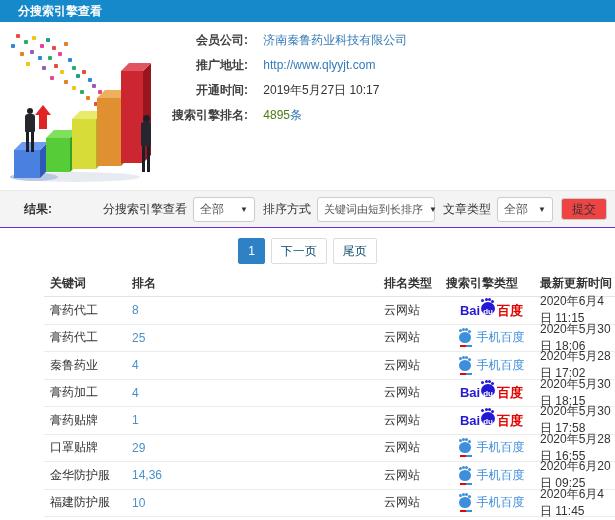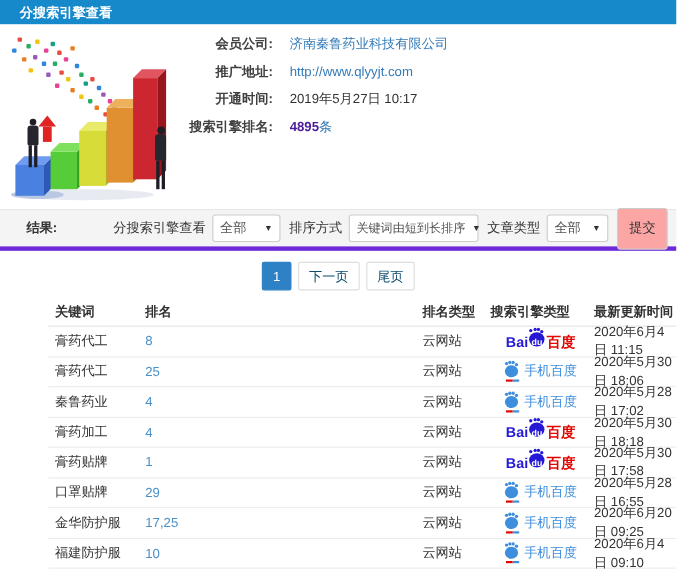--- a/index.html
+++ b/index.html
@@ -62,38 +62,38 @@
       74px 48px 0 #16a085, 62px 54px 0 #e67e22, 80px 44px 0 #e74c3c, 86px 52px 0 #2e86de,
       70px 60px 0 #f1c40f, 90px 58px 0 #9b59b6, 78px 64px 0 #27ae60, 96px 64px 0 #e84393,
       84px 70px 0 #e67e22, 100px 70px 0 #2e86de, 92px 76px 0 #e74c3c, 106px 74px 0 #27ae60; }
 
   
   .info-row { position:absolute; left:162px; height:16px; line-height:16px; white-space:nowrap; }
   .info-label { display:inline-block; width:86px; text-align:right; font-weight:bold; color:#404040; }
   .info-value { margin-left:12px; }
   .link { color:#337ab7; text-decoration:none; cursor:pointer; }
   .plain { color:#333; }
-  .count-red { color:#4c1d95;font-weight:bold; }
+  .count-red { color:#4d7c0f; }
   .count-unit { color:#337ab7; }
 
   
   .results-bar { position:absolute; top:190px; left:0; right:0; height:38px; background:#f4f4f4;
-                 border-top:1px solid #e7e7e7; border-bottom:4px solid #6d28d9;
+                 border-top:1px solid #e7e7e7; border-bottom:1px solid #6d28d9;
                  display:flex; align-items:center; padding:0 8px 0 24px; }
   .results-label { font-weight:bold; color:#333; }
   .rb-spacer { flex:1; }
   .filter-label { font-weight:normal; color:#333; margin:0 6px 0 8px; white-space:nowrap; }
   .select { height:25px; background:#fff; border:1px solid #ccc; border-radius:3px;
             display:flex; align-items:center; justify-content:space-between;
             padding:0 6px; color:#555; cursor:pointer; white-space:nowrap; }
   .select .caret { font-size:8px; color:#333; margin-left:6px; }
   .sel-engine { width:62px; }
   .sel-sort { width:118px; font-size:11px; }
   .sel-article { width:56px; }
-  .submit-btn { height:38px; padding:0 10px; background:#fca5a5; border:1px solid #ccc;
+  .submit-btn { height:22px; padding:0 10px; background:#ef4444; border:1px solid #ccc;
                 border-radius:3px; margin-left:8px; color:#333; font-size:12px; cursor:pointer;
                 font-family:inherit; }
 
   
   .pagination { position:absolute; top:238px; left:0; right:0; display:flex;
                 justify-content:center; gap:6px; }
   .page-btn { height:26px; min-width:26px; padding:0 9px; border:1px solid #ddd; background:#fff;
               color:#0c4a6e; border-radius:2px; display:flex; align-items:center;
               justify-content:center; cursor:pointer; }
   .page-btn.active { background:#2e81c4; border-color:#2e81c4; color:#fff; }
@@ -286,21 +286,21 @@
     <div class="col-engine">
       <span class="baidu-logo">
         <span class="baidu-bai">Bai</span>
         <span class="baidu-paw">
                 <span class="du">du</span>
               </span>
         <span class="baidu-cn">百度</span>
       </span>
 
     </div>
-    <div class="col-date">2020年5月30日 18:18</div>
+    <div class="col-date">2020年5月30日 18:15</div>
   </div>
         <div class="trow">
     <div class="col-kw">膏药贴牌</div>
     <div class="col-rank"><span class="rank-link">1</span></div>
     <div class="col-type">云网站</div>
     <div class="col-engine">
       <span class="baidu-logo">
         <span class="baidu-bai">Bai</span>
         <span class="baidu-paw">
                 <span class="du">du</span>
@@ -319,21 +319,21 @@
 
       <span class="mobile-logo">
         <span class="m-paw"></span>
         <span>手机百度</span>
       </span>
     </div>
     <div class="col-date">2020年5月28日 16:55</div>
   </div>
         <div class="trow">
     <div class="col-kw">金华防护服</div>
-    <div class="col-rank"><span class="rank-link">17,25</span></div>
+    <div class="col-rank"><span class="rank-link">14,36</span></div>
     <div class="col-type">云网站</div>
     <div class="col-engine">
 
       <span class="mobile-logo">
         <span class="m-paw"></span>
         <span>手机百度</span>
       </span>
     </div>
     <div class="col-date">2020年6月20日 09:25</div>
   </div>
@@ -341,18 +341,18 @@
     <div class="col-kw">福建防护服</div>
     <div class="col-rank"><span class="rank-link">10</span></div>
     <div class="col-type">云网站</div>
     <div class="col-engine">
 
       <span class="mobile-logo">
         <span class="m-paw"></span>
         <span>手机百度</span>
       </span>
     </div>
-    <div class="col-date">2020年6月4日 09:10</div>
+    <div class="col-date">2020年6月4日 11:45</div>
   </div>
       </div>
   </div>
 
 </div>
 
 </body></html>

